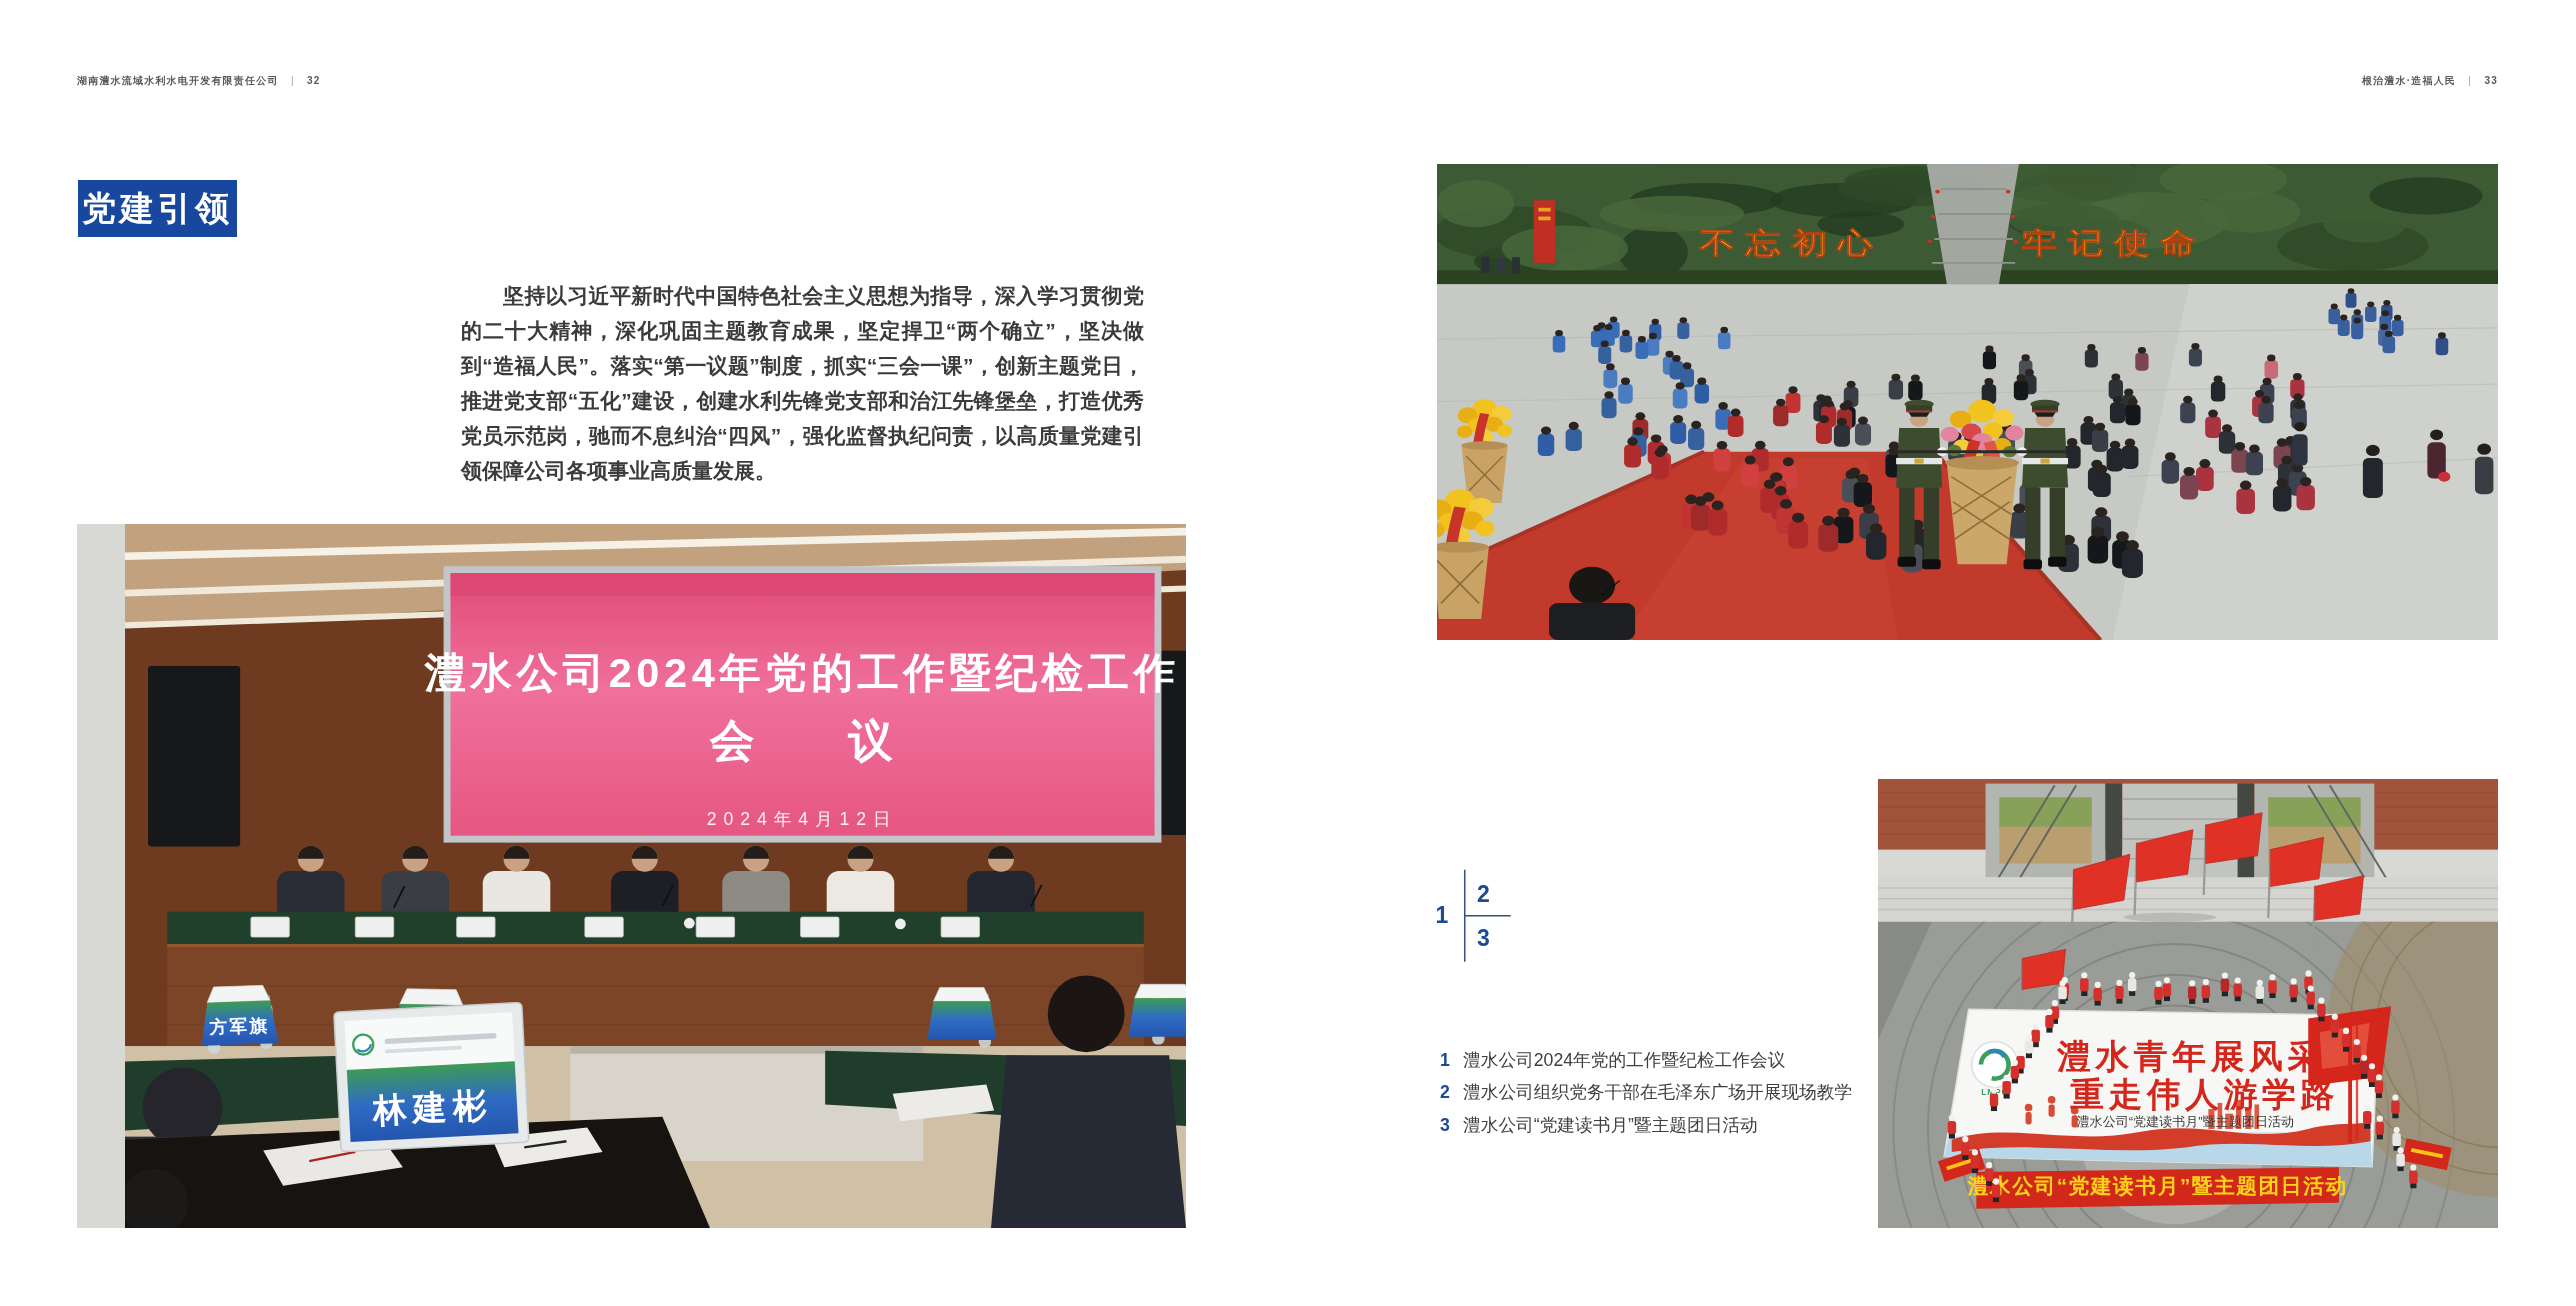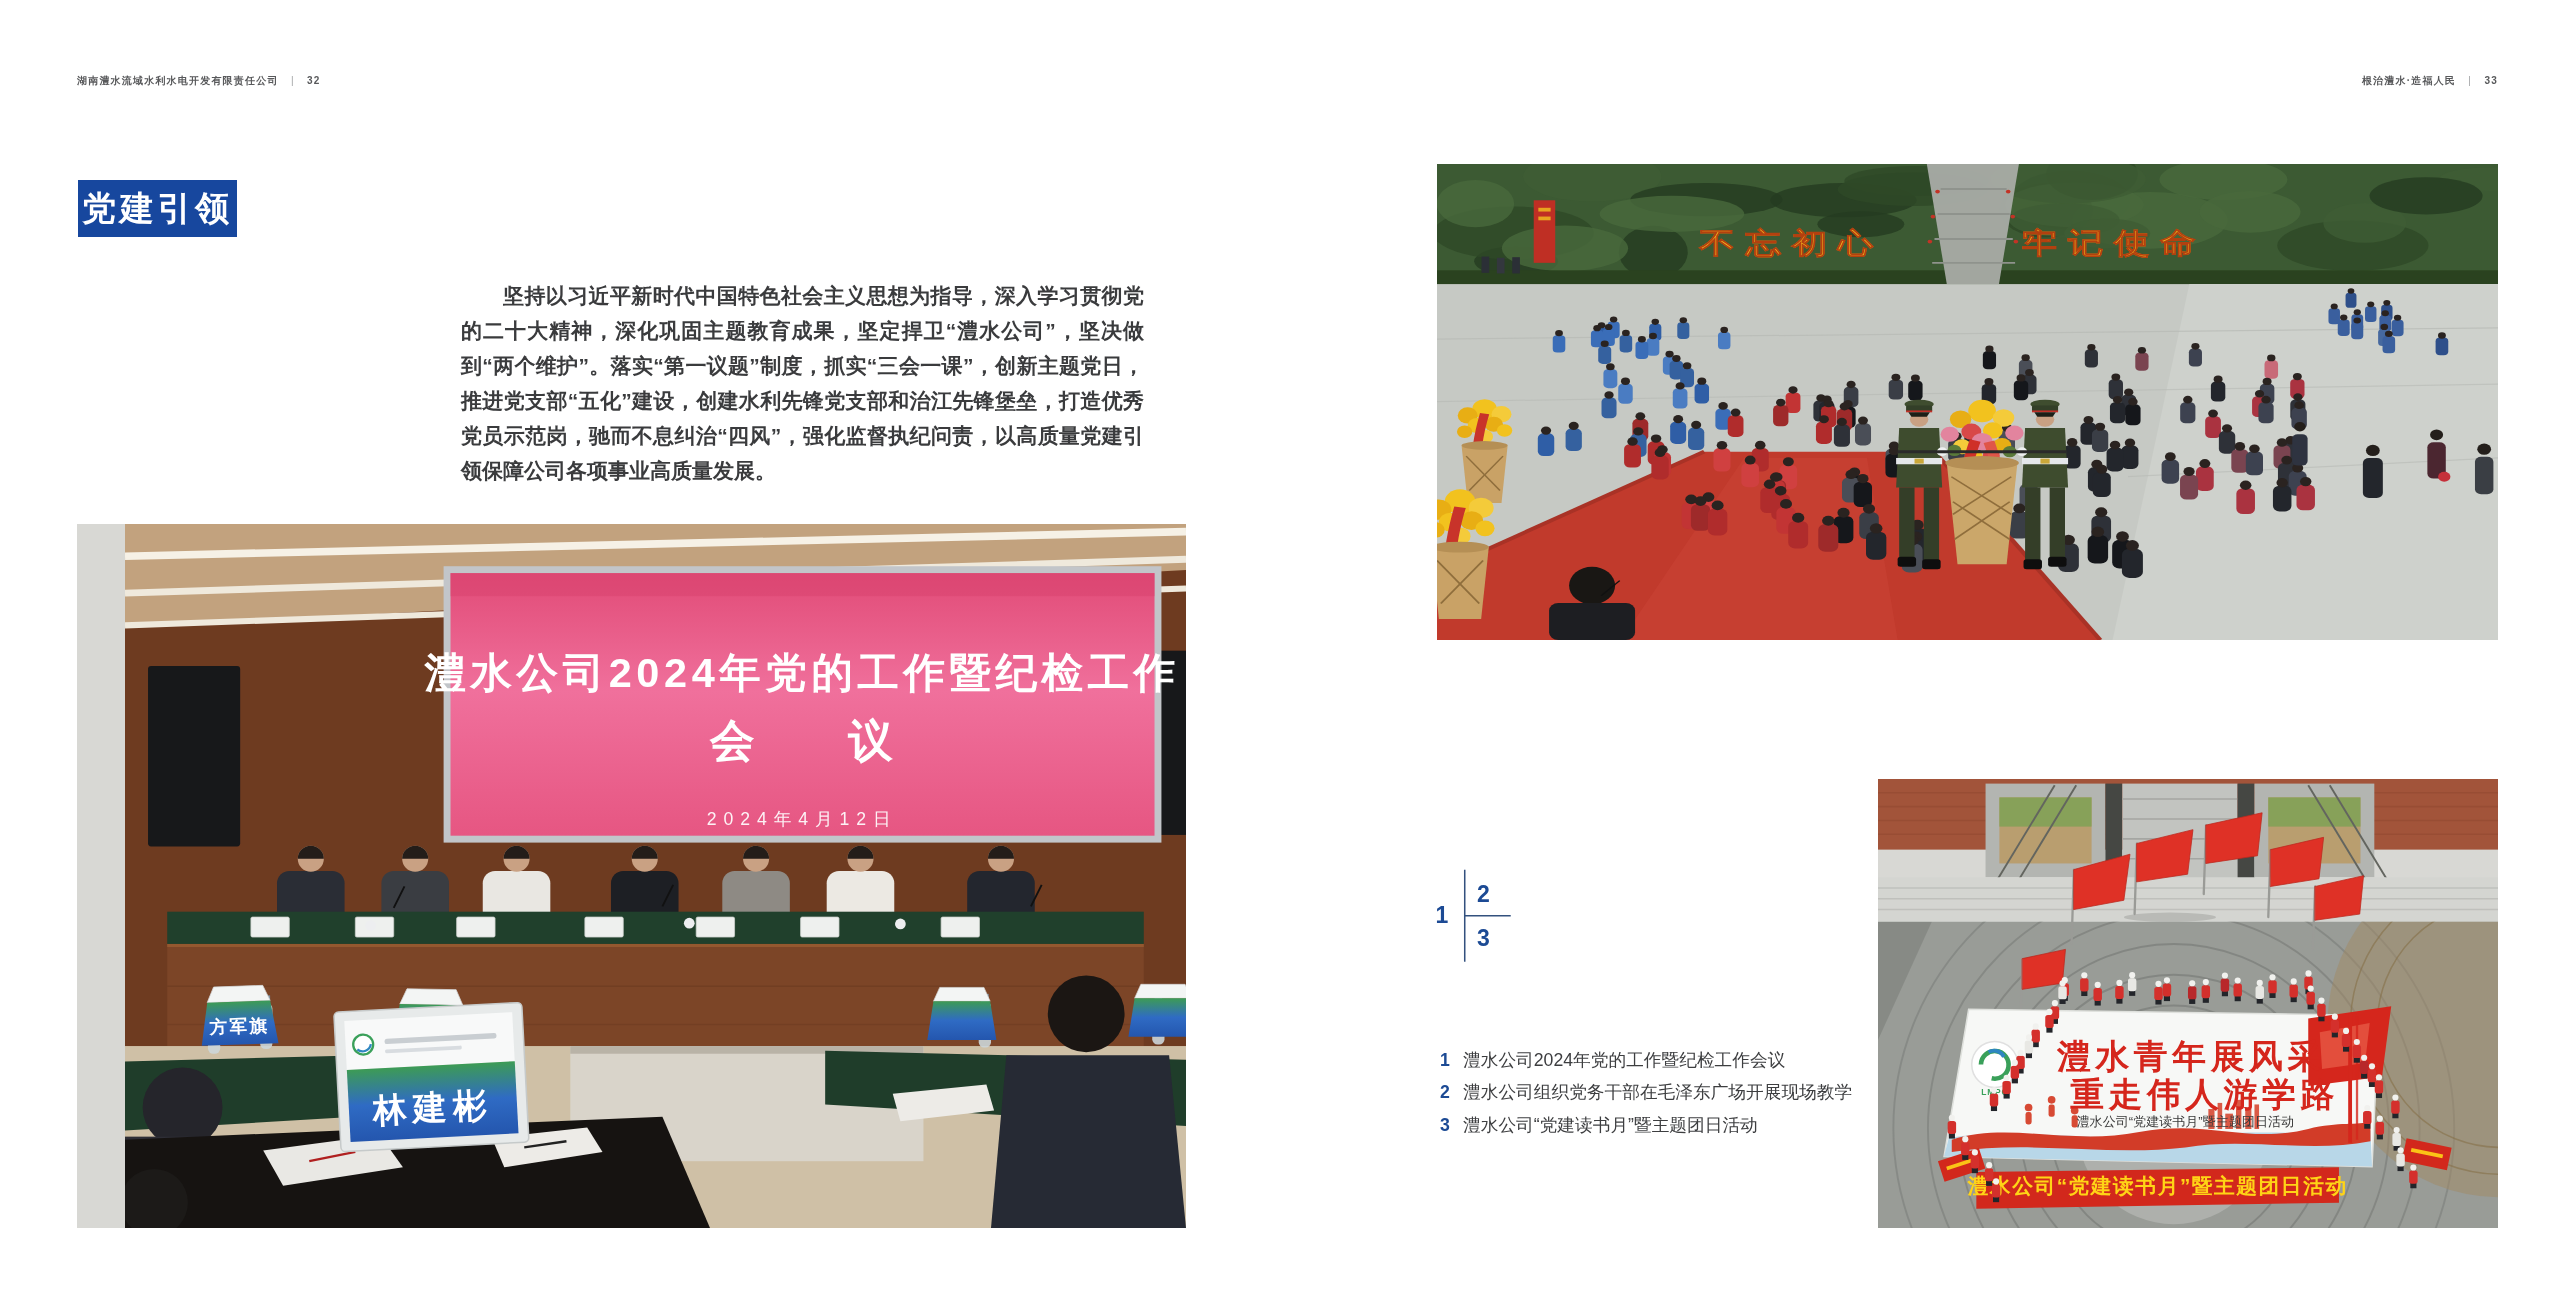--- a/index.html
+++ b/index.html
@@ -28,21 +28,21 @@
 <body style="--accent_blue: #17479e; --caption_blue: #1c4a94; --header_gray: #58595b; --screen_pink: #ee6493; --carpet_red: #c13a2c; --banner_red: #d2281c; --banner_yellow: #ffd416;">
 
 <div class="hdr hdr-l">
   <span>湖南澧水流域水利水电开发有限责任公司</span><span class="sep">|</span><span>32</span>
 </div>
 <div class="hdr hdr-r">
   <span>根治澧水·造福人民</span><span class="sep">|</span><span>33</span>
 </div>
 
 <div class="badge">党建引领</div>
-<div class="para">坚持以习近平新时代中国特色社会主义思想为指导，深入学习贯彻党的二十大精神，深化巩固主题教育成果，坚定捍卫“澧水公司”，坚决做到“两个维护”。落实“第一议题”制度，抓实“三会一课”，创新主题党日，推进党支部“五化”建设，创建水利先锋党支部和治江先锋堡垒，打造优秀党员示范岗，驰而不息纠治“四风”，强化监督执纪问责，以高质量党建引领保障公司各项事业高质量发展。</div>
+<div class="para">坚持以习近平新时代中国特色社会主义思想为指导，深入学习贯彻党的二十大精神，深化巩固主题教育成果，坚定捍卫“两个确立”，坚决做到“造福人民”。落实“第一议题”制度，抓实“三会一课”，创新主题党日，推进党支部“五化”建设，创建水利先锋党支部和治江先锋堡垒，打造优秀党员示范岗，驰而不息纠治“四风”，强化监督执纪问责，以高质量党建引领保障公司各项事业高质量发展。</div>
 
 <div class="photo" id="photo1">
 <svg viewBox="0 0 1382 917" preserveAspectRatio="none">
   <defs>
     <linearGradient id="scrG" x1="0" y1="0" x2="0" y2="1">
       <stop offset="0" stop-color="#e14b77"></stop>
           <stop offset="0.45" stop-color="#f0709c"></stop>
           <stop offset="1" stop-color="#e65682"></stop>
     </linearGradient>
     <linearGradient id="cardG" x1="0" y1="0" x2="0" y2="1">

